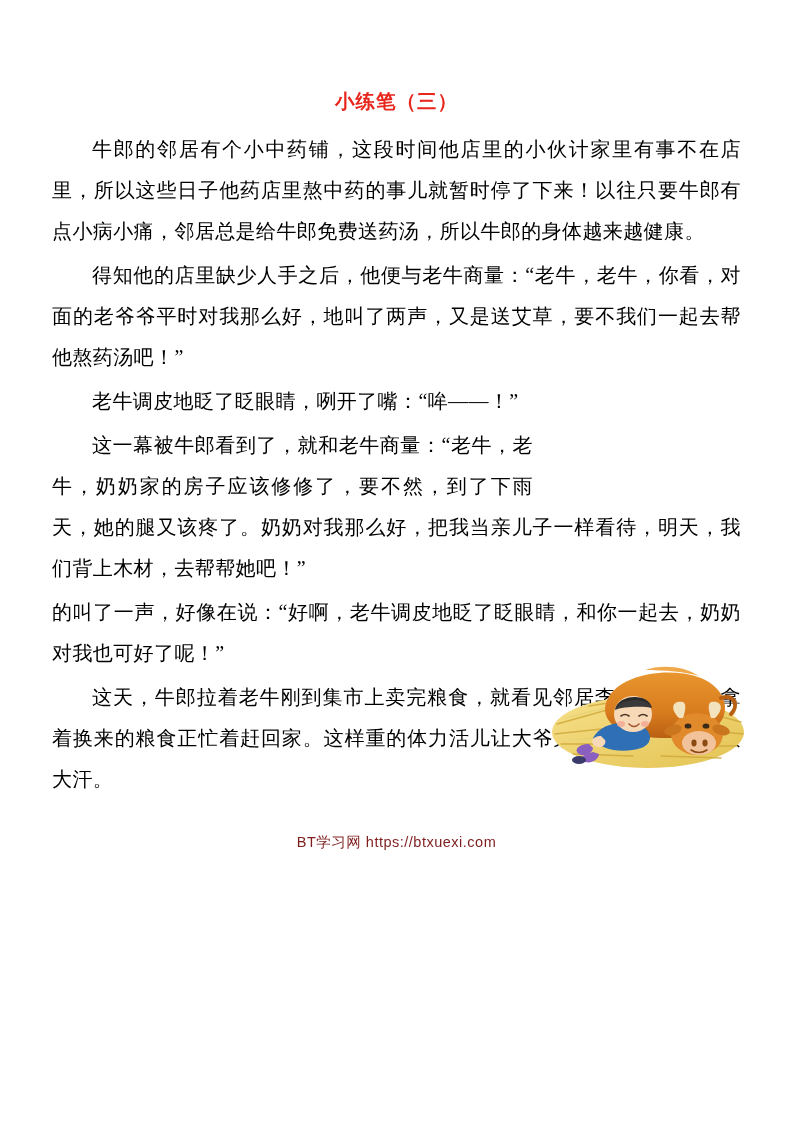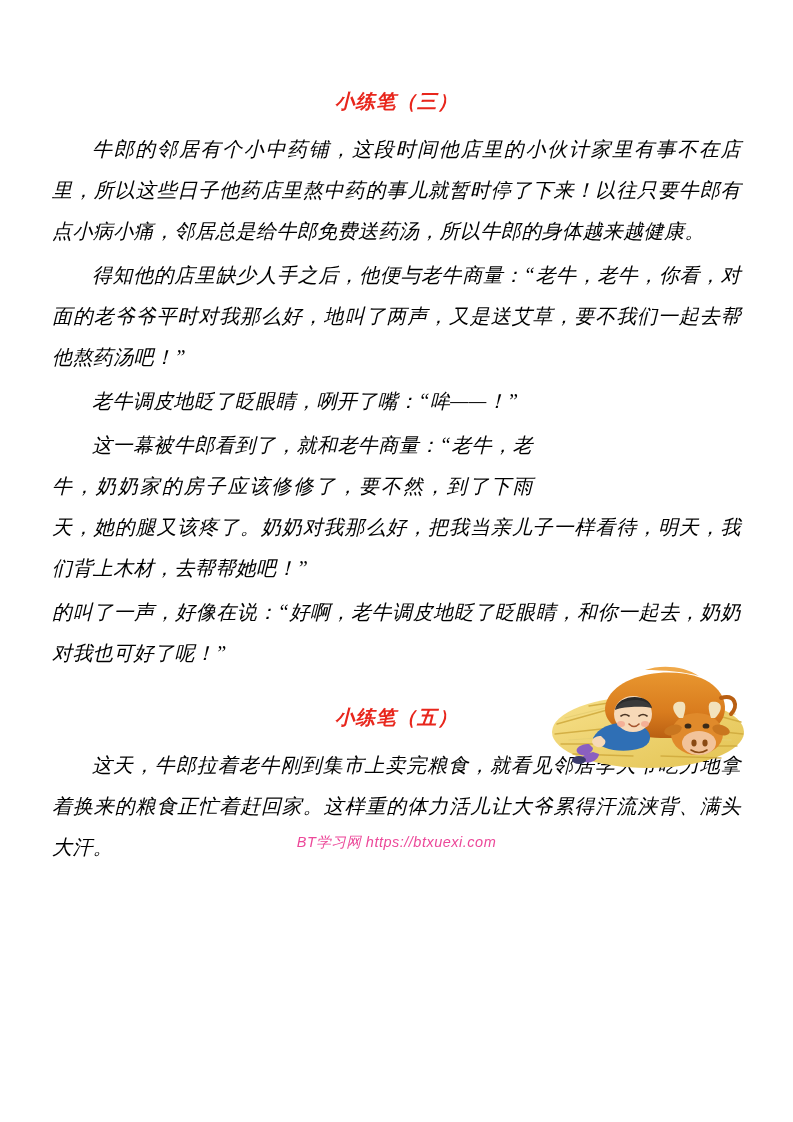--- a/index.html
+++ b/index.html
@@ -14,21 +14,20 @@
     color: #000000;
     position: relative;
     overflow: hidden;
   }
   .page {
     position: relative;
     width: 793px;
     height: 888px;
     box-sizing: border-box;
     padding: 76px 52px 0 52px;
-    font-style: italic;
   }
   .section-title {
     text-align: center;
     color: #e8261c;
     font-weight: bold;
     font-size: 19.5px;
     letter-spacing: 1px;
     font-family: "Liberation Sans", "DejaVu Sans", sans-serif;
     margin: 0 0 14px 0;
   }
@@ -65,41 +64,40 @@
     width: 208px;
     height: 122px;
     shape-outside: margin-box;
   }
   .footer {
     position: absolute;
     left: 0;
     right: 0;
     bottom: 36px;
     text-align: center;
-    color: #ec4899;
+    color: #7f1d1d;
     font-size: 14.5px;
     font-family: "Liberation Sans", "DejaVu Sans", sans-serif;
     letter-spacing: 0.5px;
   }
 </style>
 </head>
 <body>
 
 <div class="page">
 
   <h2 class="section-title title-sec-3">小练笔（三）</h2>
   <p class="para">牛郎的邻居有个小中药铺，这段时间他店里的小伙计家里有事不在店里，所以这些日子他药店里熬中药的事儿就暂时停了下来！以往只要牛郎有点小病小痛，邻居总是给牛郎免费送药汤，所以牛郎的身体越来越健康。</p>
   <p class="para">得知他的店里缺少人手之后，他便与老牛商量：“老牛，老牛，你看，对面的老爷爷平时对我那么好，地叫了两声，又是送艾草，要不我们一起去帮他熬药汤吧！”</p>
 
   <div class="wrap-float"></div>
   <p class="para">老牛调皮地眨了眨眼睛，咧开了嘴：“哞——！”</p>
   <p class="para">这一幕被牛郎看到了，就和老牛商量：“老牛，老牛，奶奶家的房子应该修修了，要不然，到了下雨天，她的腿又该疼了。奶奶对我那么好，把我当亲儿子一样看待，明天，我们背上木材，去帮帮她吧！”</p>
   <p class="para noindent">的叫了一声，好像在说：“好啊，老牛调皮地眨了眨眼睛，和你一起去，奶奶对我也可好了呢！”</p>
 
-  <h2 class="section-title title-sec-5">小练笔（五）</h2>
   <p class="para">这天，牛郎拉着老牛刚到集市上卖完粮食，就看见邻居李大爷吃力地拿着换来的粮食正忙着赶回家。这样重的体力活儿让大爷累得汗流浃背、满头大汗。</p>
 
   <div class="illus-wrap">
     <svg class="illus" viewBox="0 0 198 138" xmlns="http://www.w3.org/2000/svg">
       <defs>
         <linearGradient id="oxBody" x1="0" y1="0" x2="0" y2="1">
           <stop offset="0%" stop-color="#e8962f"></stop>
           <stop offset="60%" stop-color="#d97c1e"></stop>
           <stop offset="100%" stop-color="#b95f12"></stop>
         </linearGradient>

